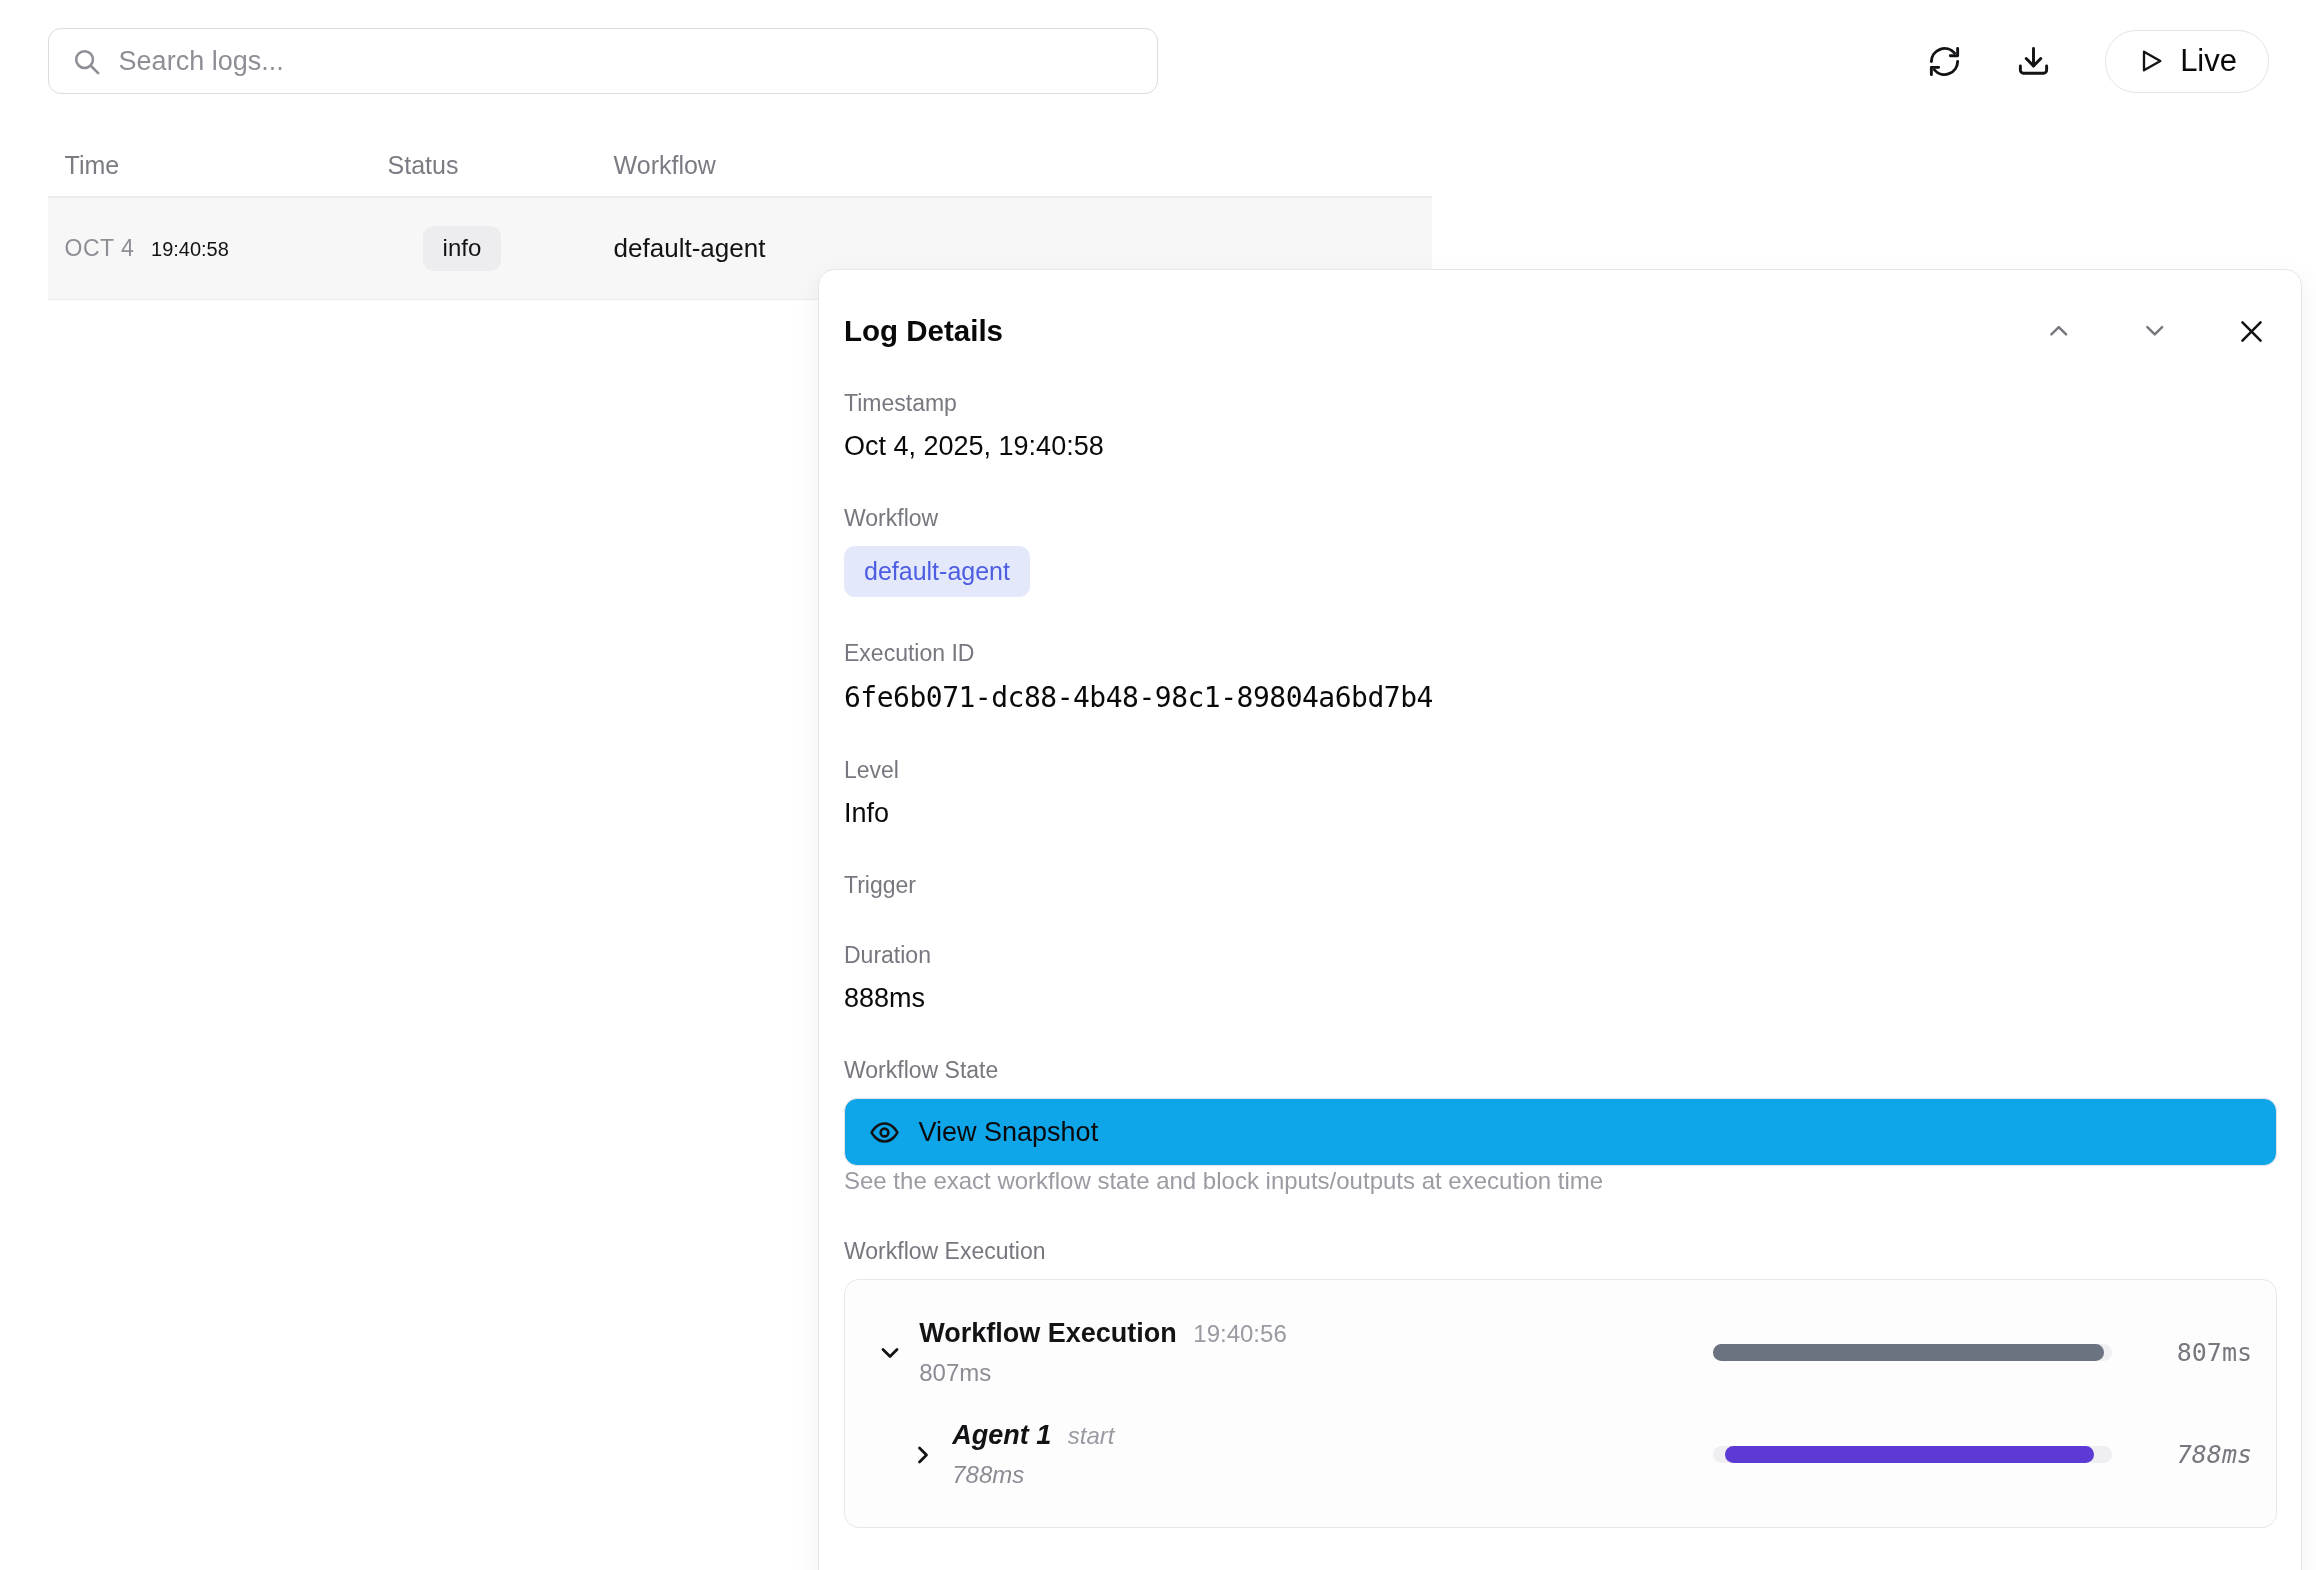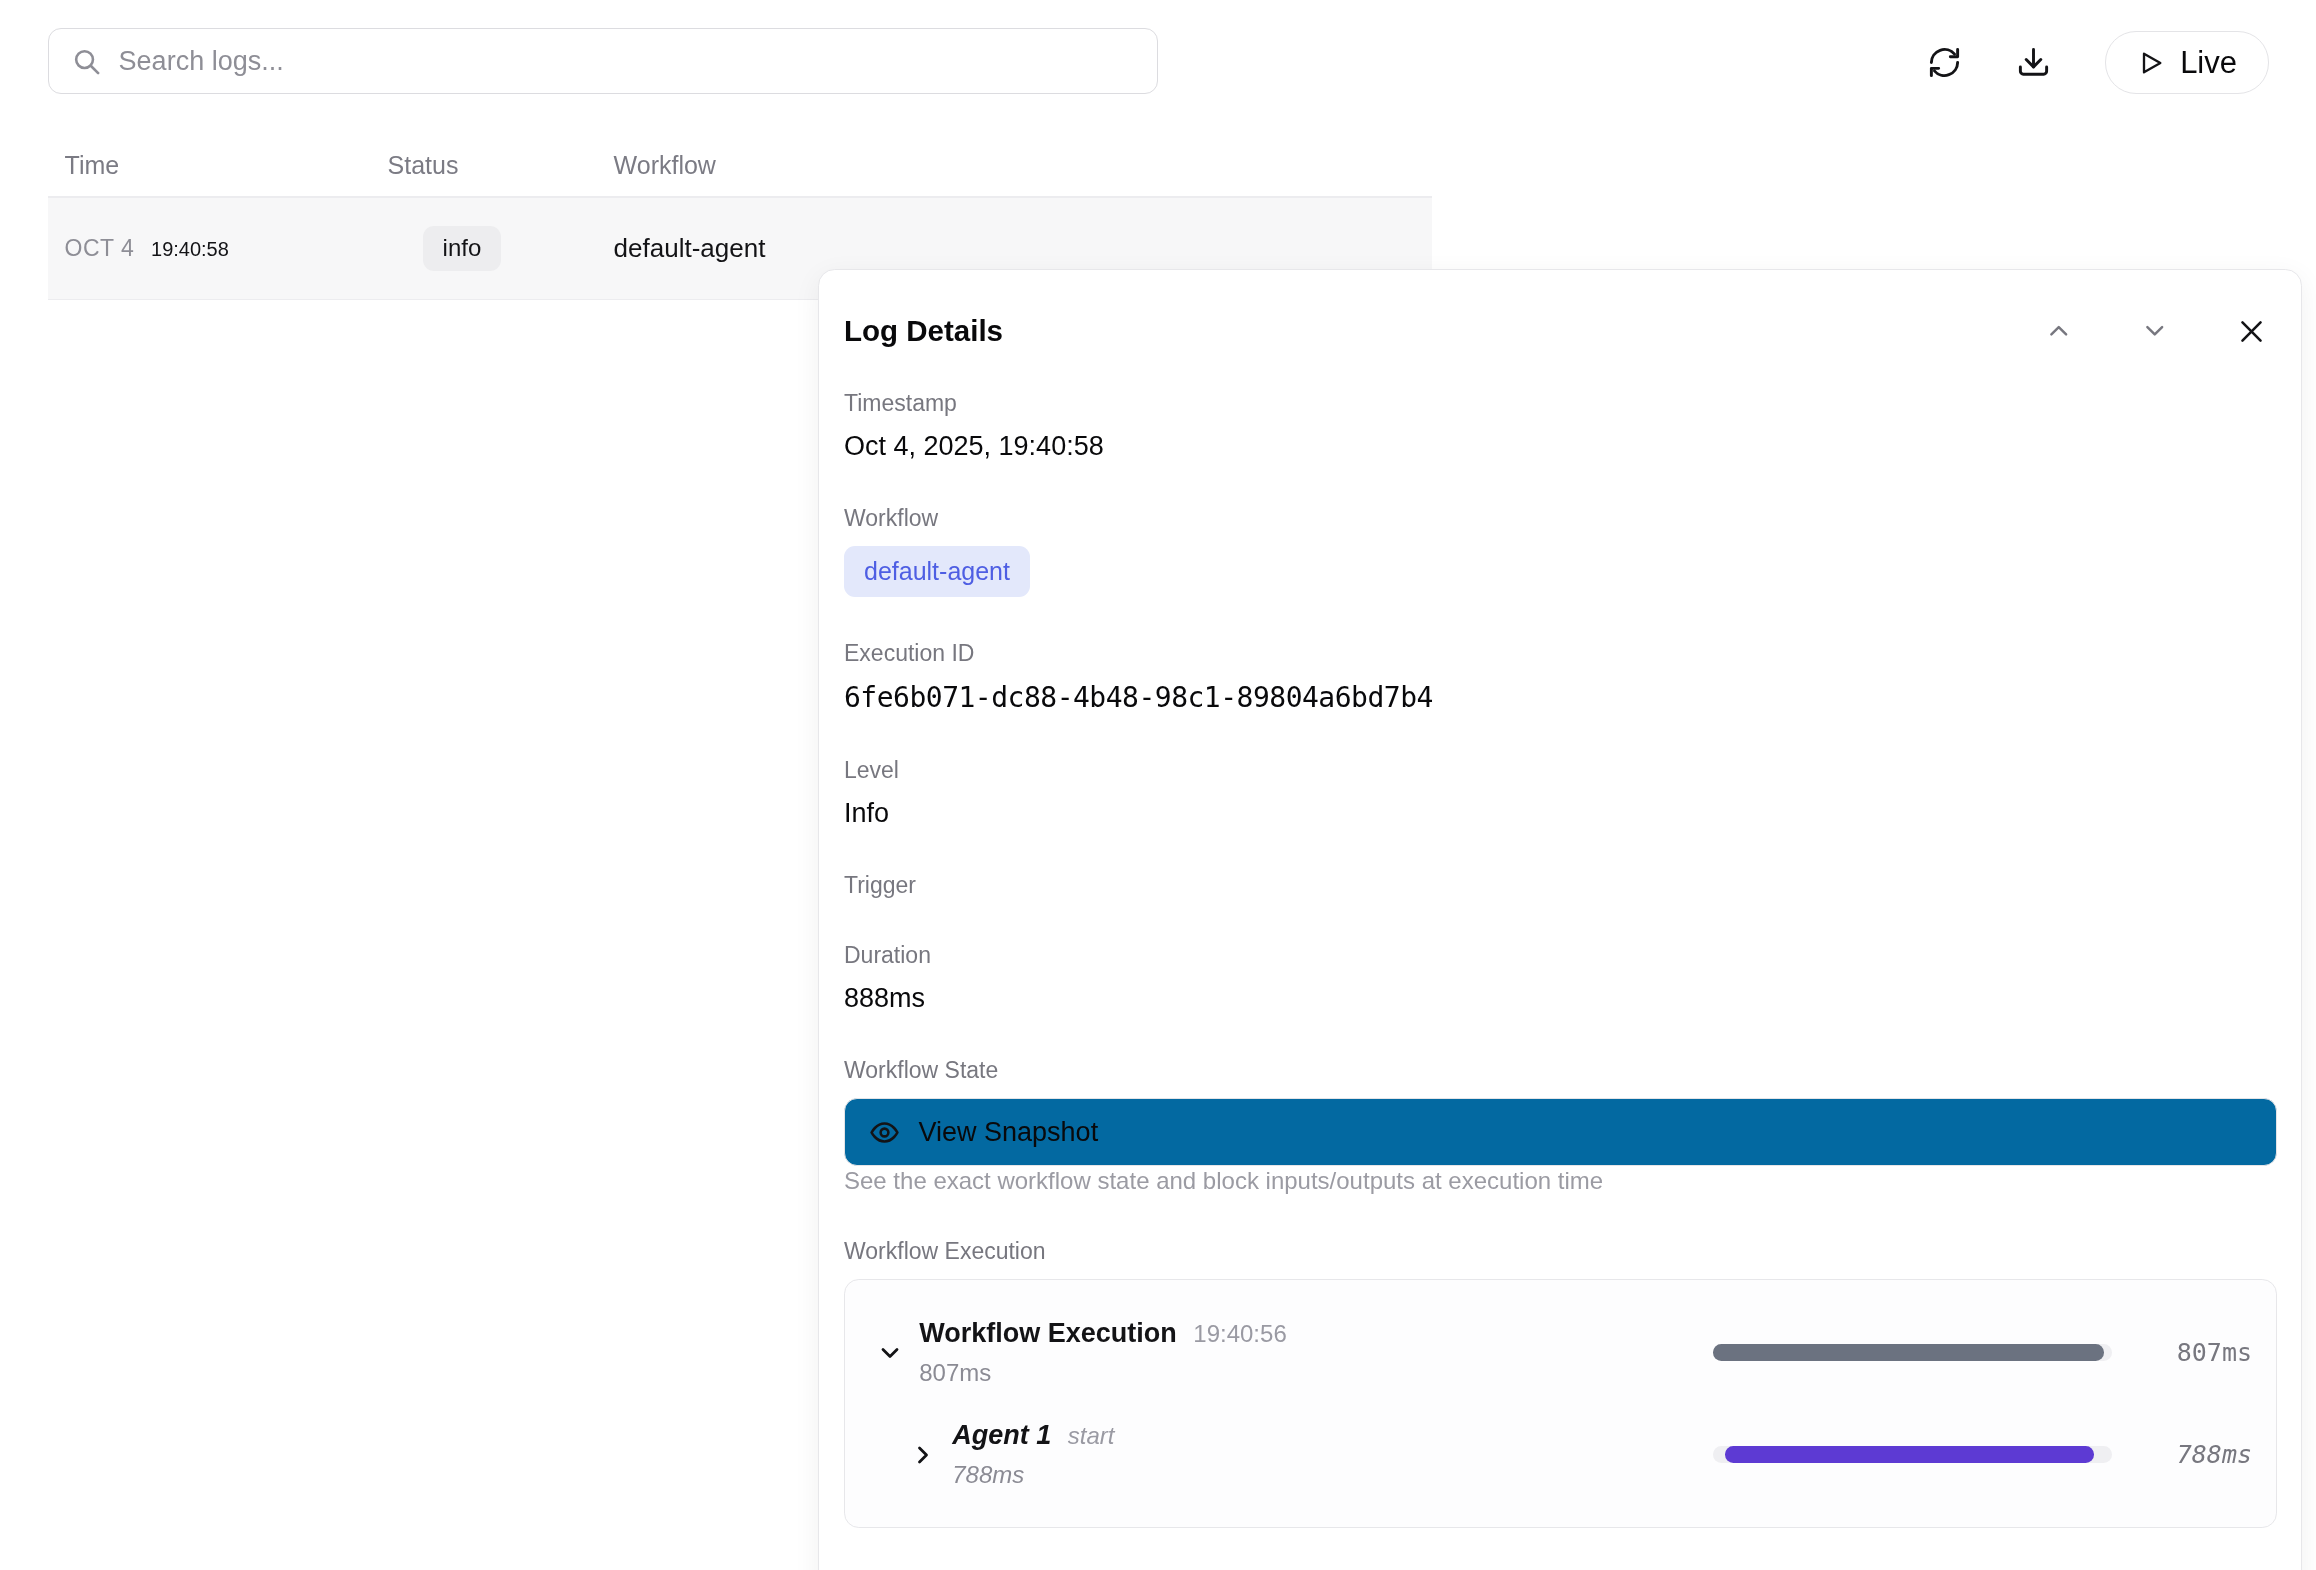--- a/index.html
+++ b/index.html
@@ -12,21 +12,21 @@
   }
   .page { padding:28px 48px 0 48px; }
 
   
   .page-title {
     font-size:54px; font-weight:700; letter-spacing:-0.9px;
     margin-top:11px; margin-bottom:41px; color:#09090b;
   }
 
   
-  .toolbar { display:flex; align-items:flex-end; }
+  .toolbar { display:flex; align-items:center; }
   .search-box {
     width:1110px; height:66px;
     border:1.8px solid #dcdce0; border-radius:13px;
     display:flex; align-items:center; padding:0 22px; gap:16.6px;
     background:#fff;
   }
   .search-box svg { flex:0 0 auto; }
   .search-input {
     border:none; outline:none; flex:1; font-size:27px;
     font-family:"Liberation Sans", sans-serif; color:#09090b; background:transparent;
@@ -86,21 +86,21 @@
   .field-group { margin-bottom:43px; }
   .field-label { font-size:23px; color:#77777f; margin-bottom:14px; }
   .field-value { font-size:27px; color:#09090b; }
   .field-value.mono { font-family:"DejaVu Sans Mono", monospace; font-size:28px; letter-spacing:-0.5px; }
   .workflow-badge {
     display:inline-block; padding:11px 20px; border-radius:11px;
     font-size:25px; font-weight:500;
   }
 
   .snapshot-btn {
-    width:100%; height:68px; border:1.8px solid #e4e4e7; border-radius:13px; background:#0369a1;
+    width:100%; height:68px; border:1.8px solid #e4e4e7; border-radius:13px; background:#0ea5e9;
     display:flex; align-items:center; gap:18.5px; padding:0 24px; cursor:pointer;
     font-size:27px; font-weight:500; color:#09090b;
     font-family:"Liberation Sans", sans-serif;
   }
   .field-help { font-size:24px; color:#9b9ba3; margin-top:1px; }
 
   
   .exec-box {
     border:1.8px solid #e7e7ea; border-radius:14.8px; background:#fdfdfe;
     padding:28px 24px; margin-top:1.8px;

